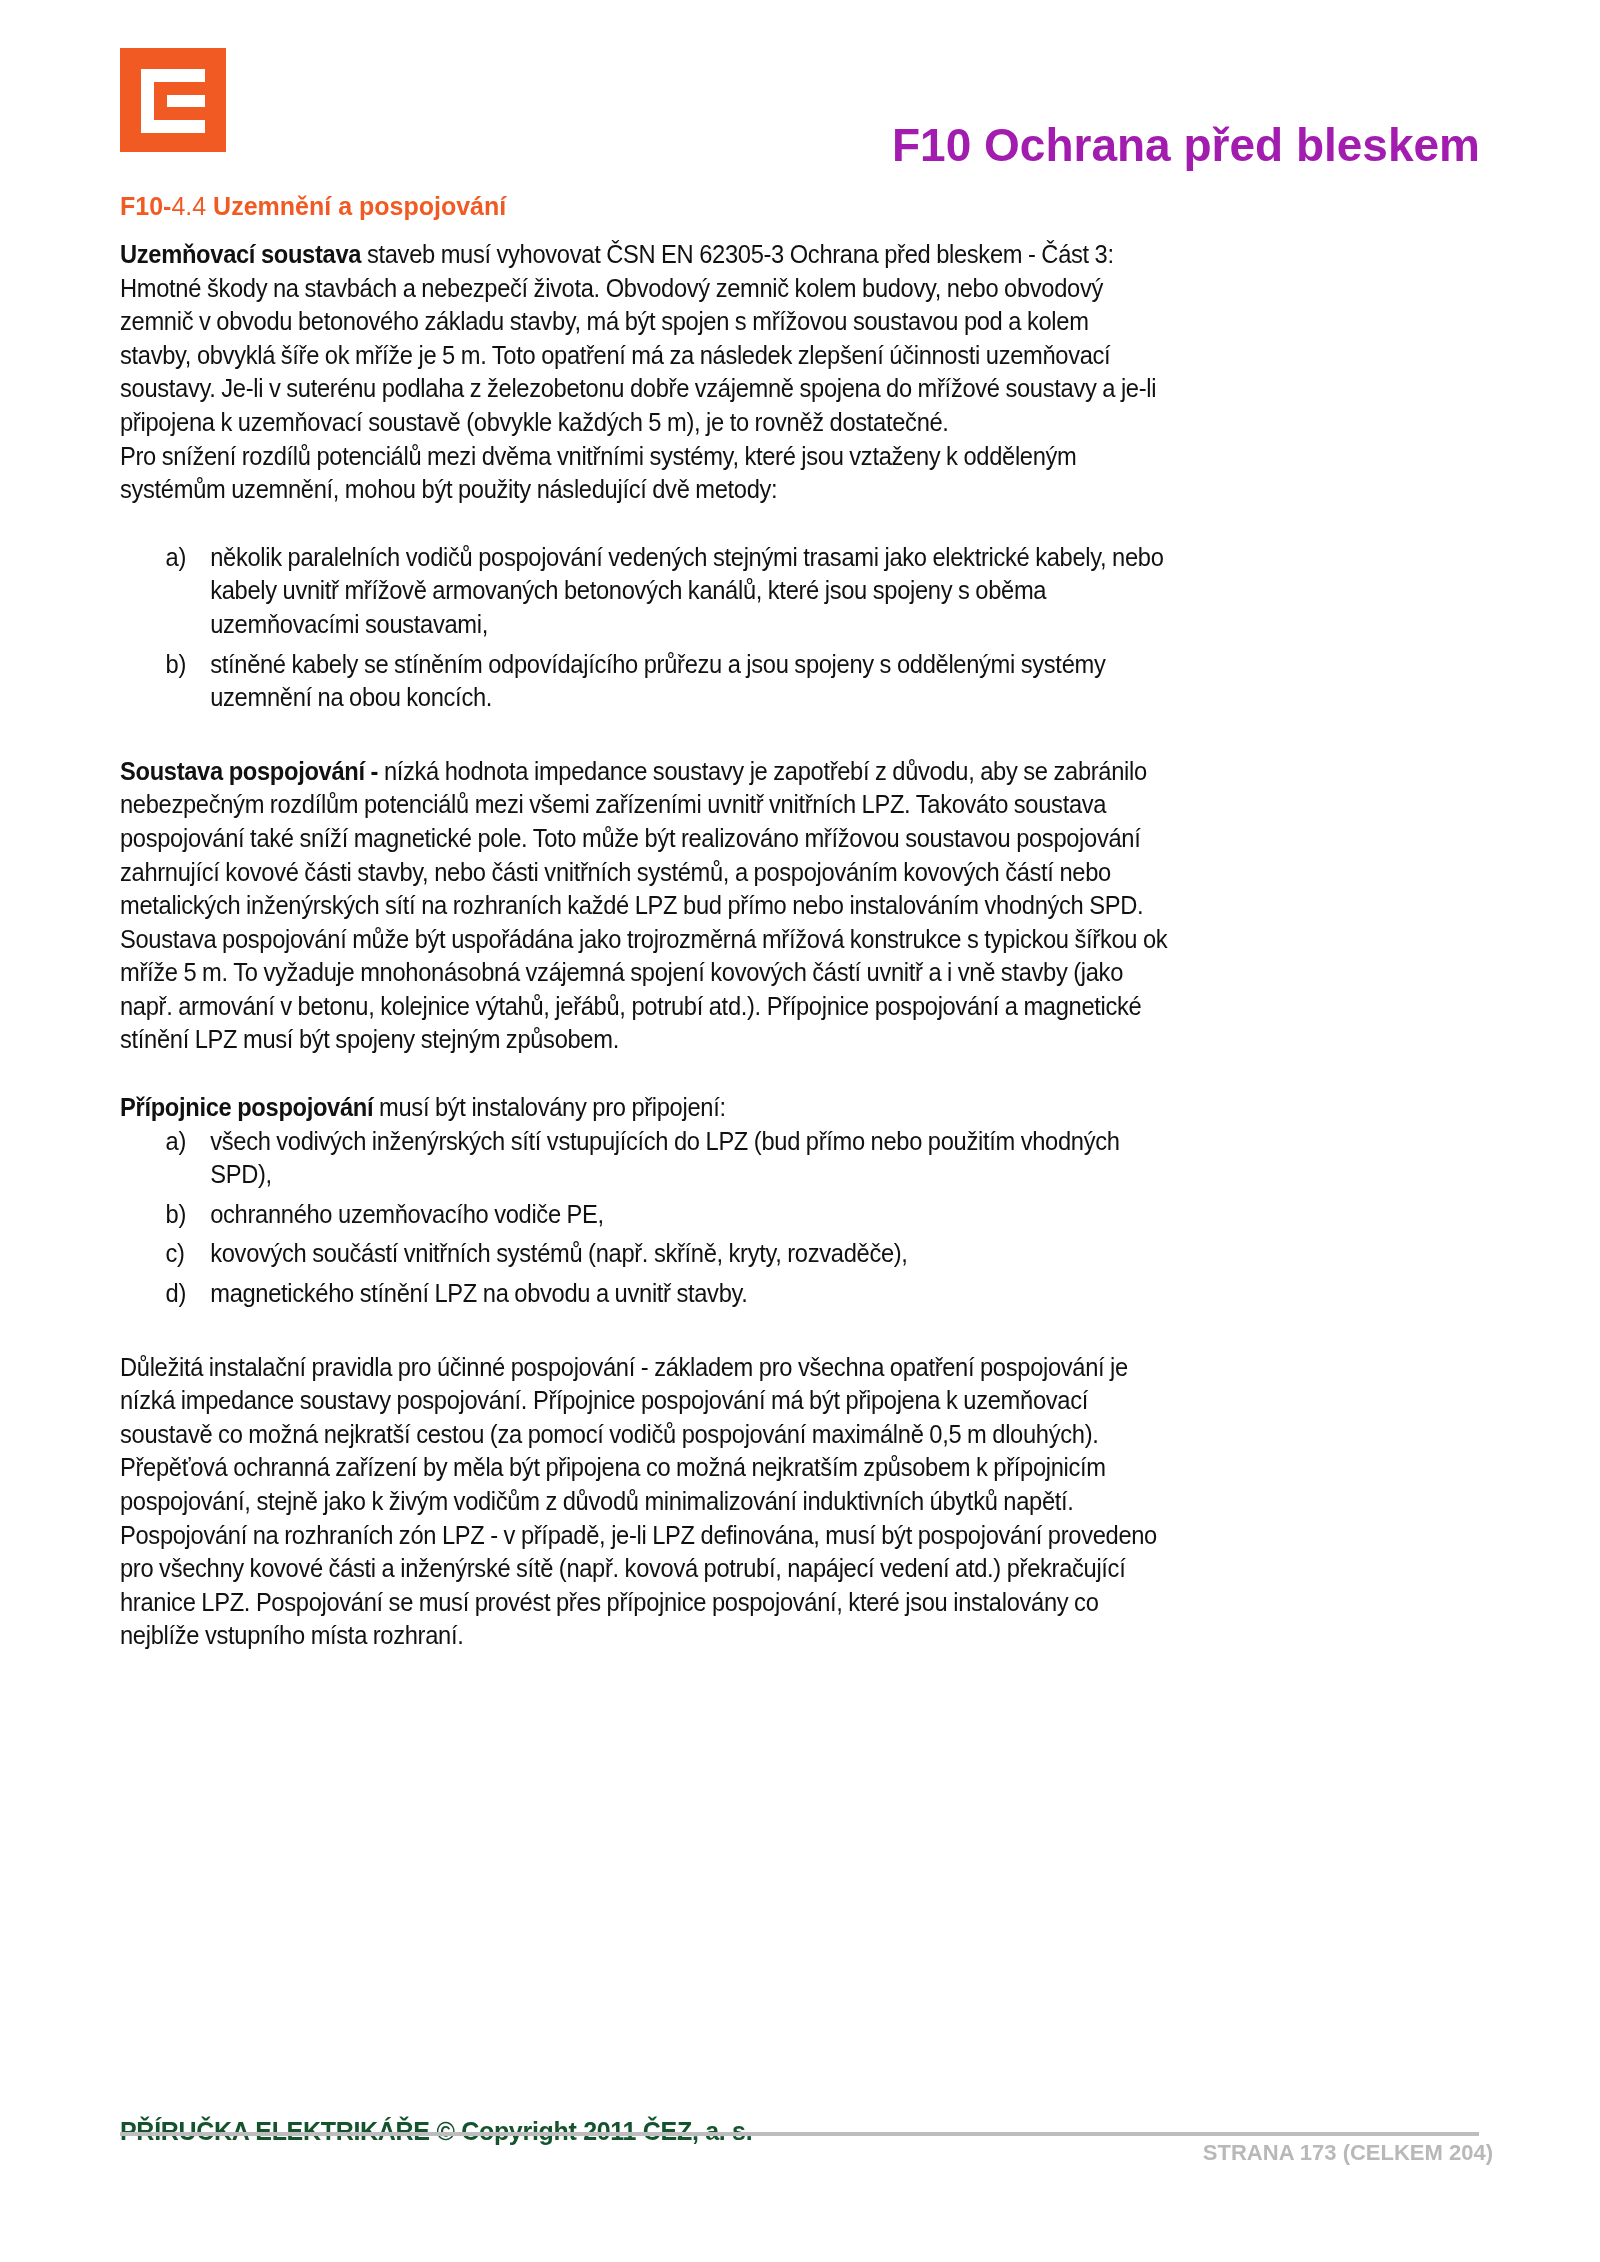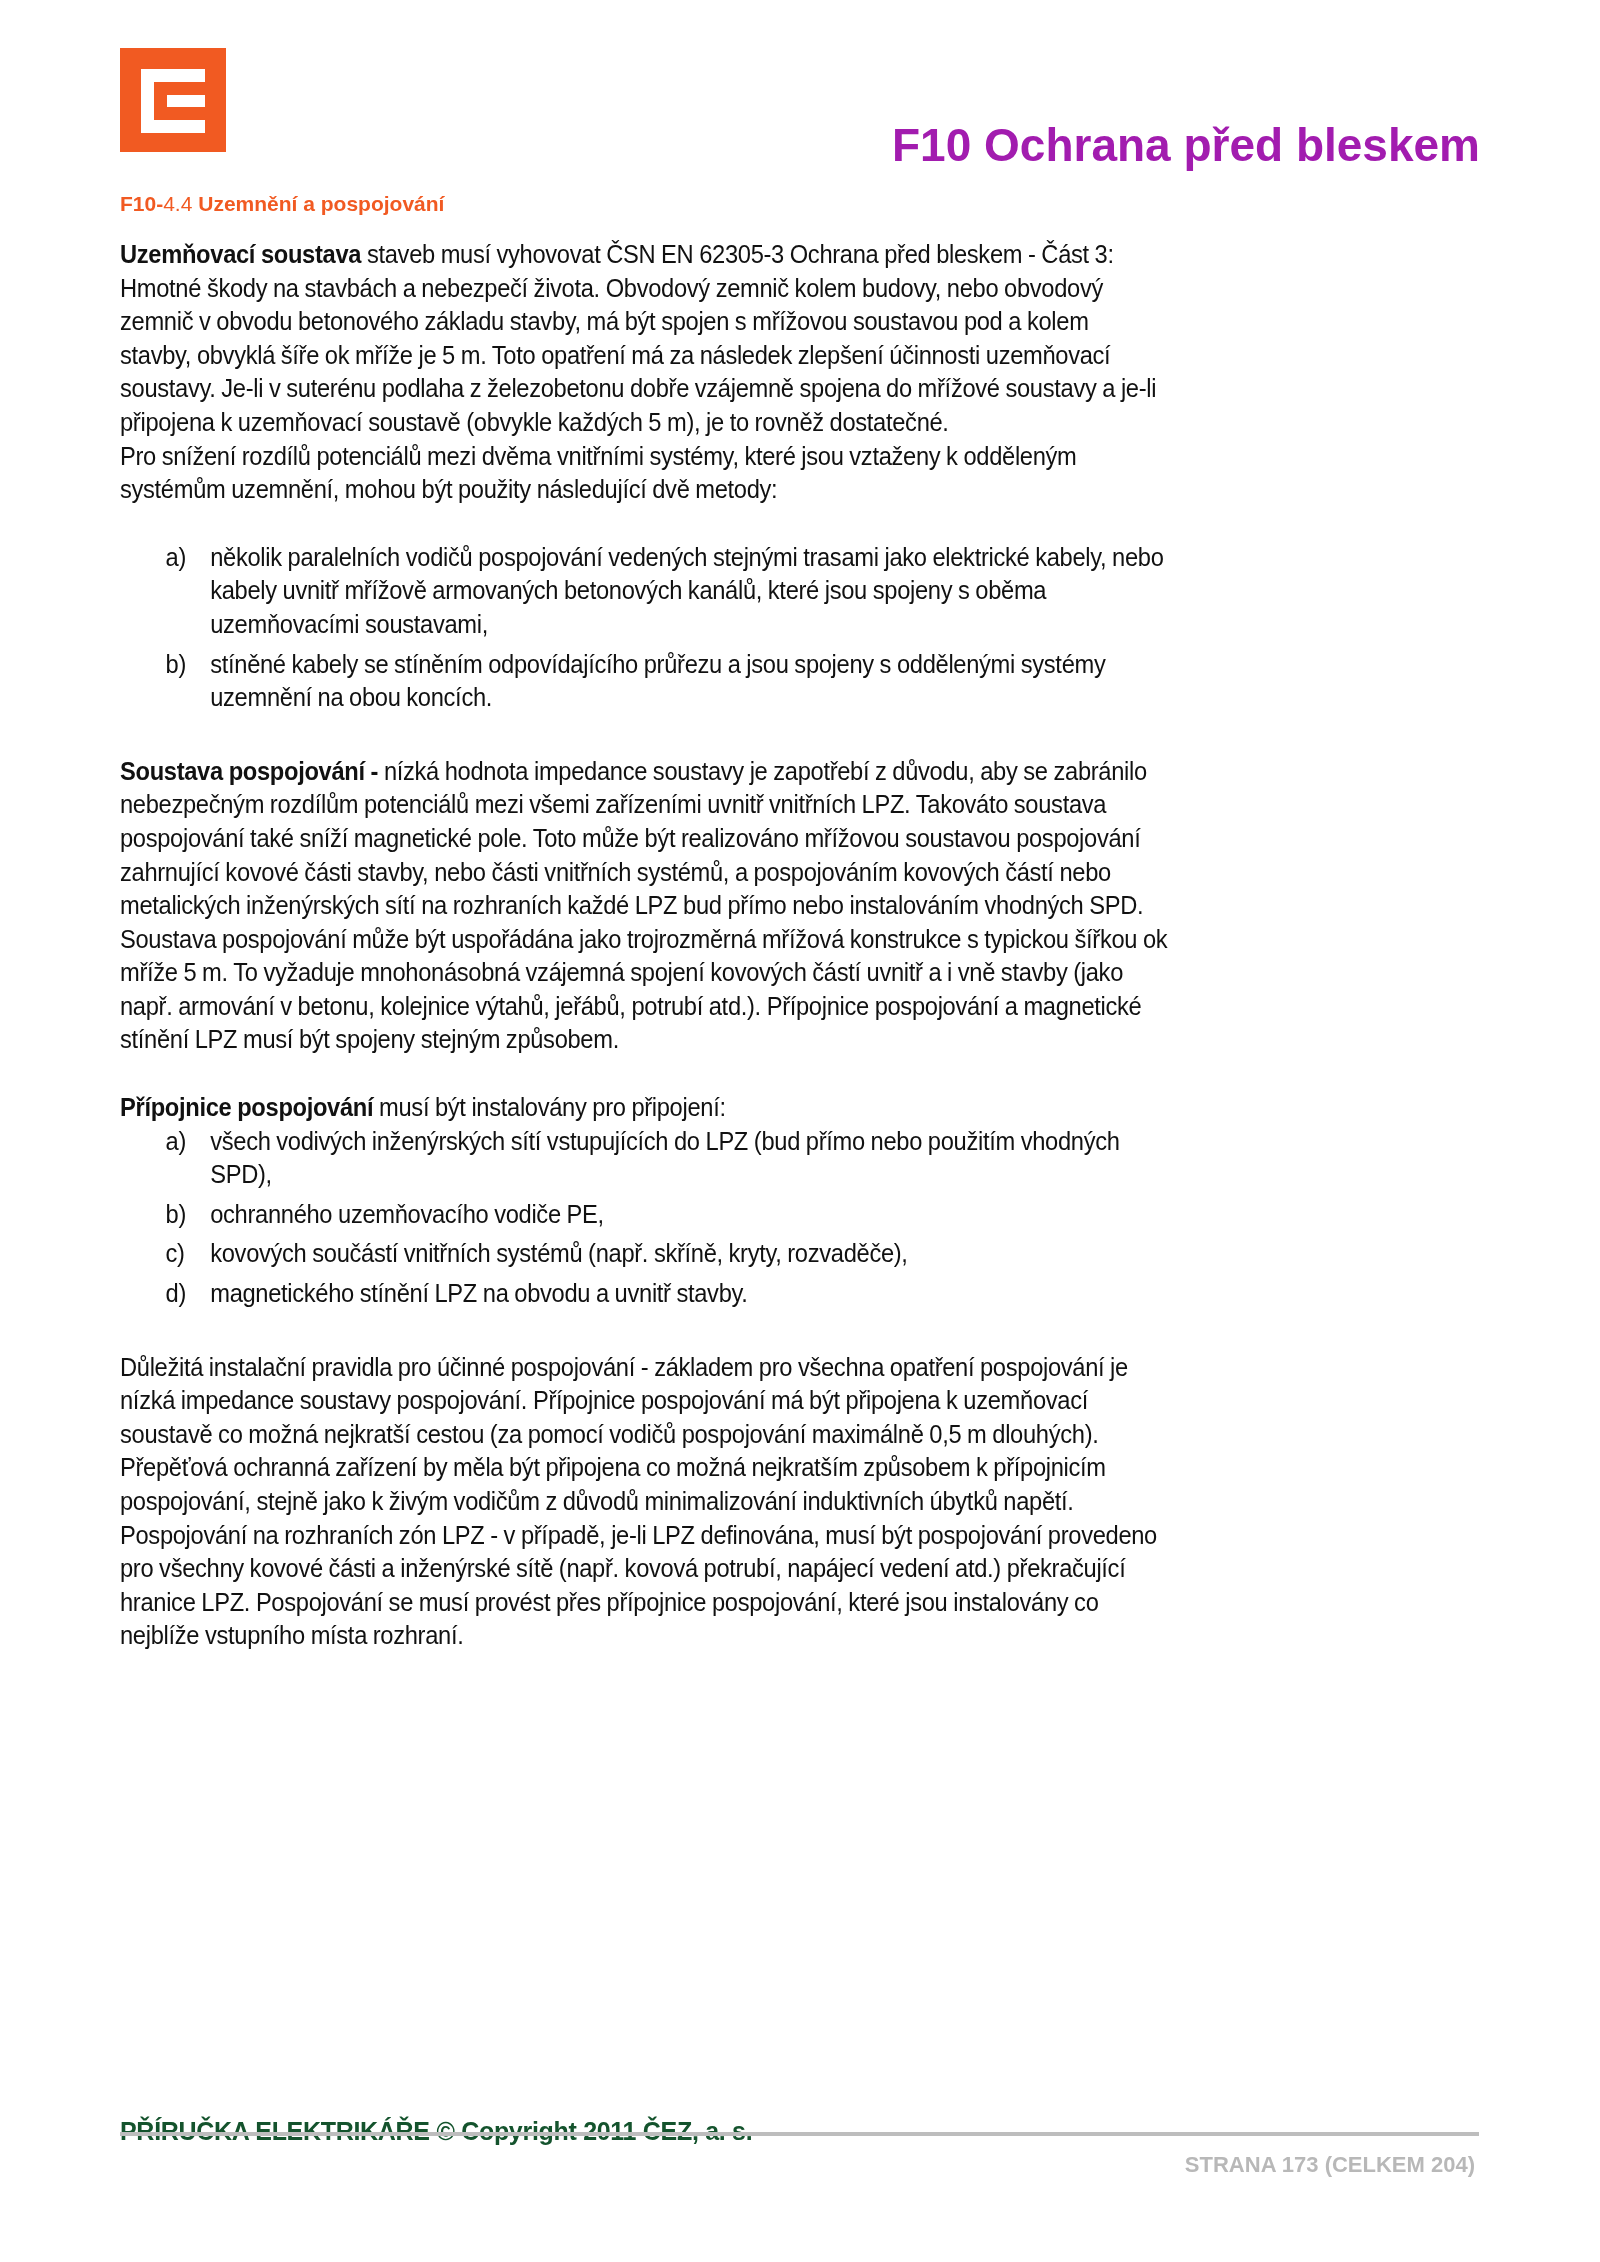--- a/index.html
+++ b/index.html
@@ -5,36 +5,36 @@
     html, body { margin: 0; padding: 0; background: #ffffff; }
     body { width: 1600px; height: 2262px; position: relative; overflow: hidden; font-family: "Liberation Sans", sans-serif; color: #111111; }
 
     .logo { position: absolute; left: 120px; top: 48px; width: 106px; height: 104px; background: #f15a22; }
     .logo .e-outer { position: absolute; left: 21px; top: 21px; width: 64px; height: 64px; background: #ffffff; }
     .logo .e-cut1 { position: absolute; left: 34px; top: 34px; width: 51px; height: 38px; background: #f15a22; }
     .logo .e-bar { position: absolute; left: 47px; top: 47px; width: 38px; height: 12px; background: #ffffff; }
 
     .chapter-title { position: absolute; right: 120px; top: 118px; font-size: 46px; font-weight: bold; color: #a21caf; white-space: nowrap; }
 
-    .section-heading { position: absolute; left: 120px; top: 192px; font-size: 21px; color: #f15a22; white-space: nowrap; }
+    .section-heading { position: absolute; left: 120px; top: 192px; font-size: 25px; color: #f15a22; white-space: nowrap; }
     .section-heading .b { font-weight: bold; }
 
     .content { position: absolute; left: 120px; top: 238px; width: 1370px; font-size: 25.5px; line-height: 33.6px; font-family: "Liberation Sans", sans-serif; color: #111; letter-spacing: -0.35px; word-spacing: -0.5px; transform: scaleX(0.93); transform-origin: left top; }
     .content p { margin: 0; }
     .content .b { font-weight: bold; }
     .gap { height: 34px; }
 
     ol.alpha { list-style: none; margin: 0; padding: 0; }
     ol.alpha li { position: relative; padding-left: 97px; }
     ol.alpha li .marker { position: absolute; left: 49px; top: 0; }
     ol.alpha.spaced li { margin-bottom: 6px; }
 
     .footer-left { position: absolute; left: 120px; top: 2117px; font-size: 25px; font-weight: bold; color: #14532d; white-space: nowrap; letter-spacing: -0.3px; }
     .footer-rule { position: absolute; left: 120px; top: 2132px; width: 1359px; height: 4px; background: #bdbdbd; }
-    .footer-right { position: absolute; right: 125px; top: 2140px; font-size: 22px; font-weight: bold; color: #b8b8b8; white-space: nowrap; margin-top: 12px; }
+    .footer-right { position: absolute; right: 107px; top: 2140px; font-size: 22px; font-weight: bold; color: #b8b8b8; white-space: nowrap; }
   </style>
 </head>
 <body>
 
 <div class="logo">
   <div class="e-outer"></div>
   <div class="e-cut1"></div>
   <div class="e-bar"></div>
 </div>
 

